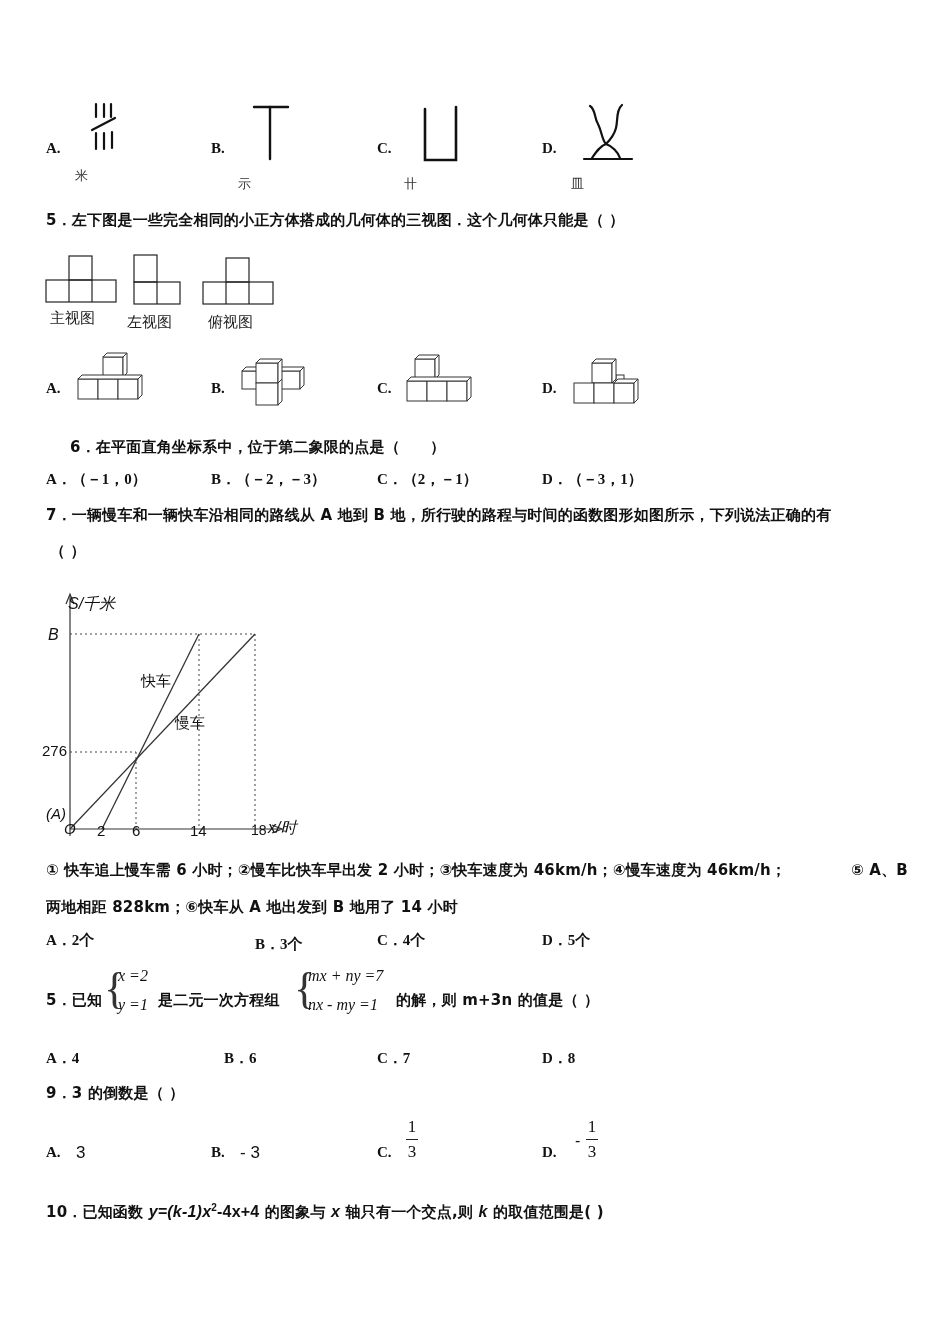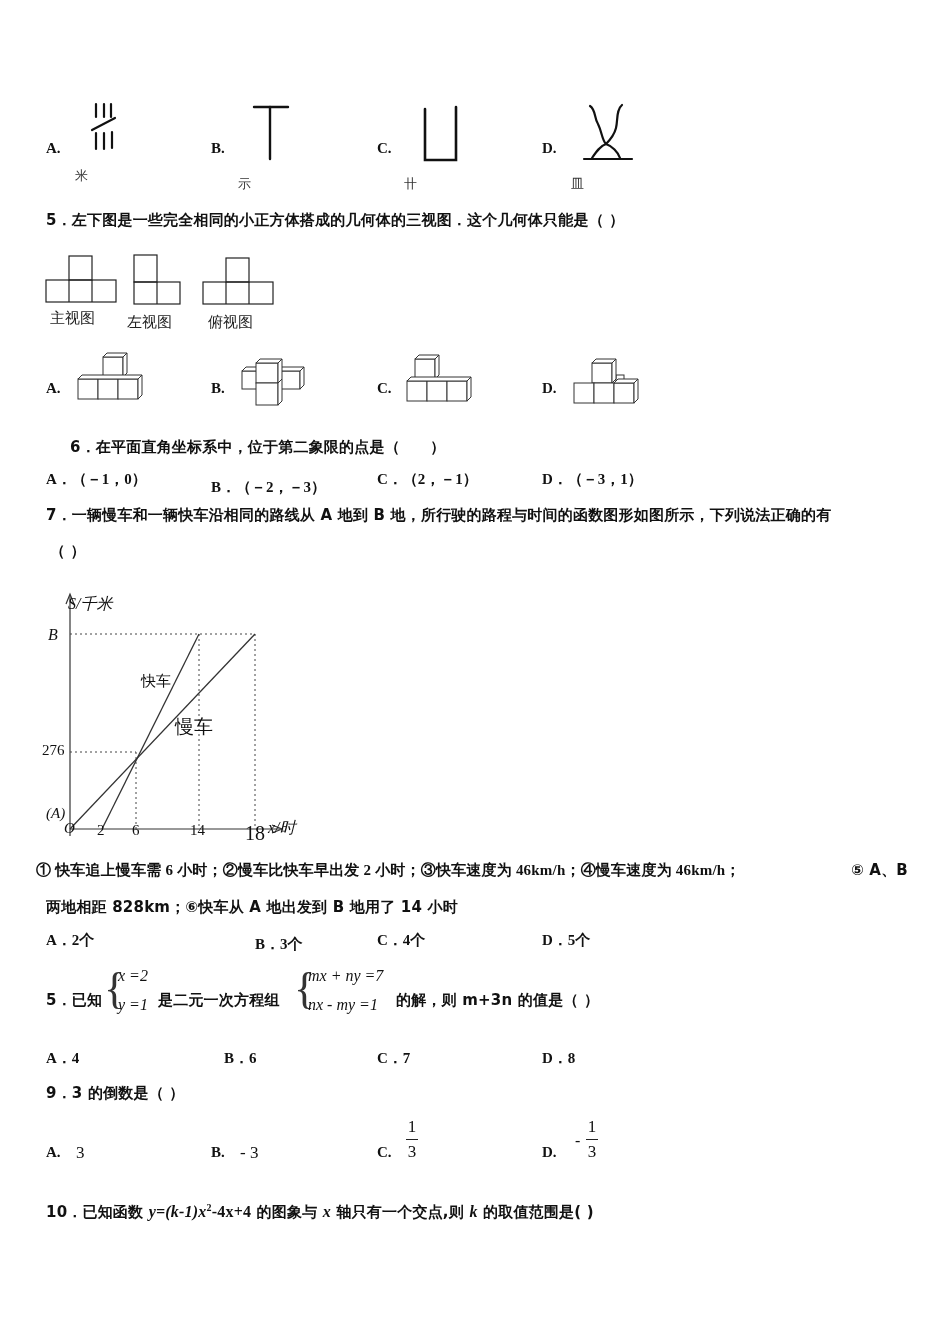--- a/index.html
+++ b/index.html
@@ -3,21 +3,21 @@
 <meta charset="utf-8">
 <style>
   html,body{margin:0;padding:0;background:#fff;}
   body{width:950px;height:1344px;position:relative;overflow:hidden;
        font-family:"DejaVu Sans","Liberation Sans",sans-serif;color:#111;}
   .abs{position:absolute;}
   .q{font-size:15px;font-weight:bold;white-space:nowrap;letter-spacing:0.2px;}
   .opt{font-family:"Liberation Serif","DejaVu Serif",serif;font-size:15px;font-weight:bold;white-space:nowrap;}
   .glyph-label{font-size:13px;color:#333;}
   .view-label{font-size:15px;color:#222;}
-  .serif{font-family:Liberation Serif, serif;}
+  .serif{font-family:Liberation Sans, sans-serif;}
   .math{font-family:"Liberation Serif","DejaVu Serif",serif;font-style:italic;font-weight:normal;font-size:16px;}
   .frac{display:inline-flex;flex-direction:column;align-items:center;font-family:"Liberation Serif","DejaVu Serif",serif;font-weight:normal;font-size:17px;line-height:18px;vertical-align:middle;}
   .frac .bar{width:12px;border-top:1px solid #222;margin:3px 0;}
   .brace{font-family:"Liberation Serif","DejaVu Serif",serif;font-weight:normal;font-size:44px;line-height:44px;color:#333;}
   svg{overflow:visible;}
 </style>
 </head>
 <body>
 
 <div class="abs" style="left:0;top:0;width:950px;height:200px;">
@@ -146,21 +146,21 @@
         <rect x="42" y="26" width="20" height="20"></rect>
       <polygon points="42,26 46,22 66,22 62,26"></polygon>
         <polygon points="62,26 66,22 66,42 62,46"></polygon>
     </g>
   </svg>
 </div>
 
 <div class="abs q" style="left:46px;top:438px;margin-left:24px;">6．在平面直角坐标系中，位于第二象限的点是（　　）</div>
 <div class="abs" style="left:0;top:470px;width:752px;height:24px;">
   <span class="abs opt" style="left:46px;top:0;"><span>A．</span><span>（－1，0）</span></span>
-  <span class="abs opt" style="left:211px;top:8px;"><span>B．</span><span>（－2，－3）</span></span>
+  <span class="abs opt" style="left:211px;top:0;"><span>B．</span><span>（－2，－3）</span></span>
   <span class="abs opt" style="left:377px;top:0;"><span>C．</span><span>（2，－1）</span></span>
   <span class="abs opt" style="left:542px;top:0;"><span>D．</span><span>（－3，1）</span></span>
 </div>
 
 <div class="abs q" style="left:46px;top:506px;">7．一辆慢车和一辆快车沿相同的路线从 A 地到 B 地，所行驶的路程与时间的函数图形如图所示，下列说法正确的有</div>
 <div class="abs q" style="left:50px;top:542px;">（ ）</div>
 
 <div class="abs" style="left:38px;top:588px;width:280px;height:255px;">
   <svg width="280" height="255">
 
@@ -186,27 +186,27 @@
   </svg>
   
   <span class="abs serif" style="left:30px;top:6px;font-size:16px;font-style:italic;">S/千米</span>
   <span class="abs serif" style="left:10px;top:38px;font-size:16px;font-style:italic;">B</span>
   <span class="abs serif" style="left:4px;top:154px;font-size:15px;">276</span>
   <span class="abs serif" style="left:8px;top:217px;font-size:15px;font-style:italic;">(A)</span>
   <span class="abs serif" style="left:26px;top:232px;font-size:15px;font-style:italic;">O</span>
   <span class="abs serif" style="left:59px;top:234px;font-size:15px;">2</span>
   <span class="abs serif" style="left:94px;top:234px;font-size:15px;">6</span>
   <span class="abs serif" style="left:152px;top:234px;font-size:15px;">14</span>
-  <span class="abs serif" style="left:207px;top:234px;font-size:20px;">18</span>
+  <span class="abs serif" style="left:213px;top:234px;font-size:14px;">18</span>
   <span class="abs serif" style="left:230px;top:230px;font-size:16px;font-style:italic;">x/时</span>
   <span class="abs" style="left:103px;top:84px;font-size:15px;">快车</span>
-  <span class="abs" style="left:137px;top:126px;font-size:19px;">慢车</span>
-</div>
-
-<div class="abs q" style="left:36px;top:861px;font-weight:bold;font-family:Liberation Serif, serif;">① 快车追上慢车需 6 小时；②慢车比快车早出发 2 小时；③快车速度为 46km/h；④慢车速度为 46km/h；</div>
+  <span class="abs" style="left:137px;top:126px;font-size:15px;">慢车</span>
+</div>
+
+<div class="abs q" style="left:46px;top:861px;font-weight:bold;">① 快车追上慢车需 6 小时；②慢车比快车早出发 2 小时；③快车速度为 46km/h；④慢车速度为 46km/h；</div>
 <div class="abs q" style="left:851px;top:861px;">⑤ A、B</div>
 <div class="abs q" style="left:46px;top:898px;">两地相距 828km；⑥快车从 A 地出发到 B 地用了 14 小时</div>
 <div class="abs" style="left:0;top:931px;width:950px;height:24px;">
   <span class="abs opt" style="left:46px;top:0;"><span>A．</span><span>2个</span></span>
   <span class="abs opt" style="left:211px;top:4px;margin-left:44px;"><span>B．</span><span>3个</span></span>
   <span class="abs opt" style="left:377px;top:0;"><span>C．</span><span>4个</span></span>
   <span class="abs opt" style="left:542px;top:0;"><span>D．</span><span>5个</span></span>
 </div>
 
 <div class="abs" style="left:46px;top:964px;width:880px;height:60px;">

